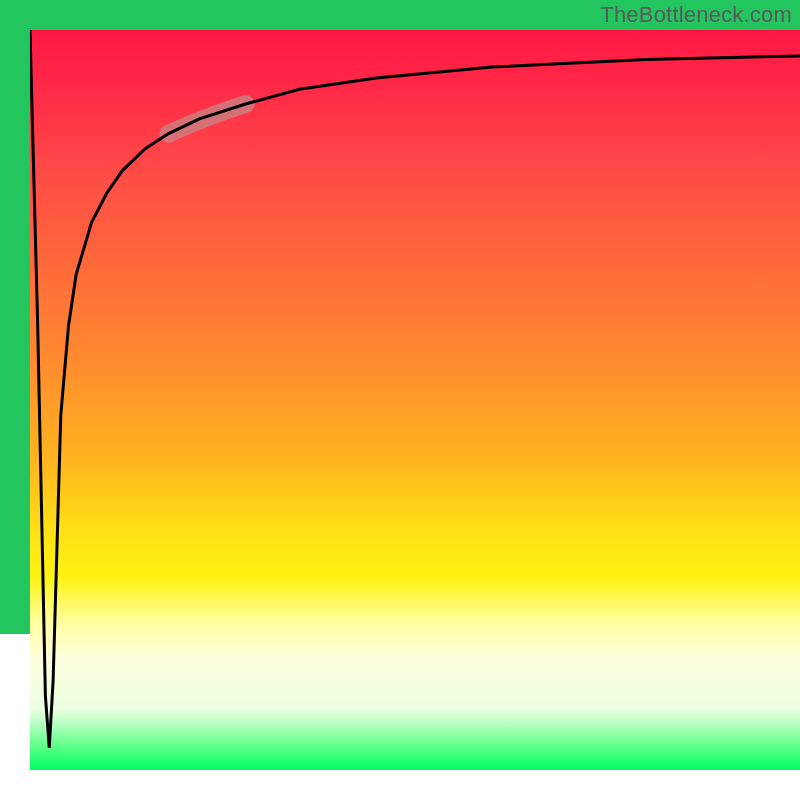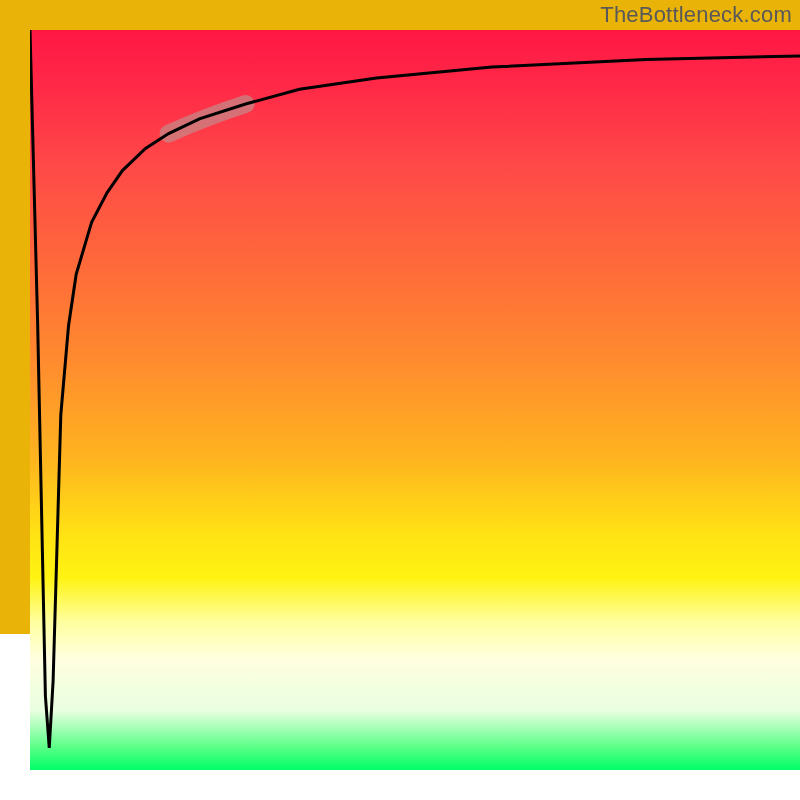--- a/index.html
+++ b/index.html
@@ -8,21 +8,21 @@
     width: 800px;
     height: 800px;
     overflow: hidden;
     background: #fff;
     font-family: Arial, Helvetica, sans-serif;
   }
   .chart-container {
     position: relative;
     width: 800px;
     height: 634px;
-    background: #eab308;
+    background: #22c55e;
     text-align: center;
   }
   .watermark {
     position: absolute;
     top: 2px;
     right: 8px;
     color: #595959;
     font-size: 22px;
     font-weight: 400;
     letter-spacing: 0.2px;

